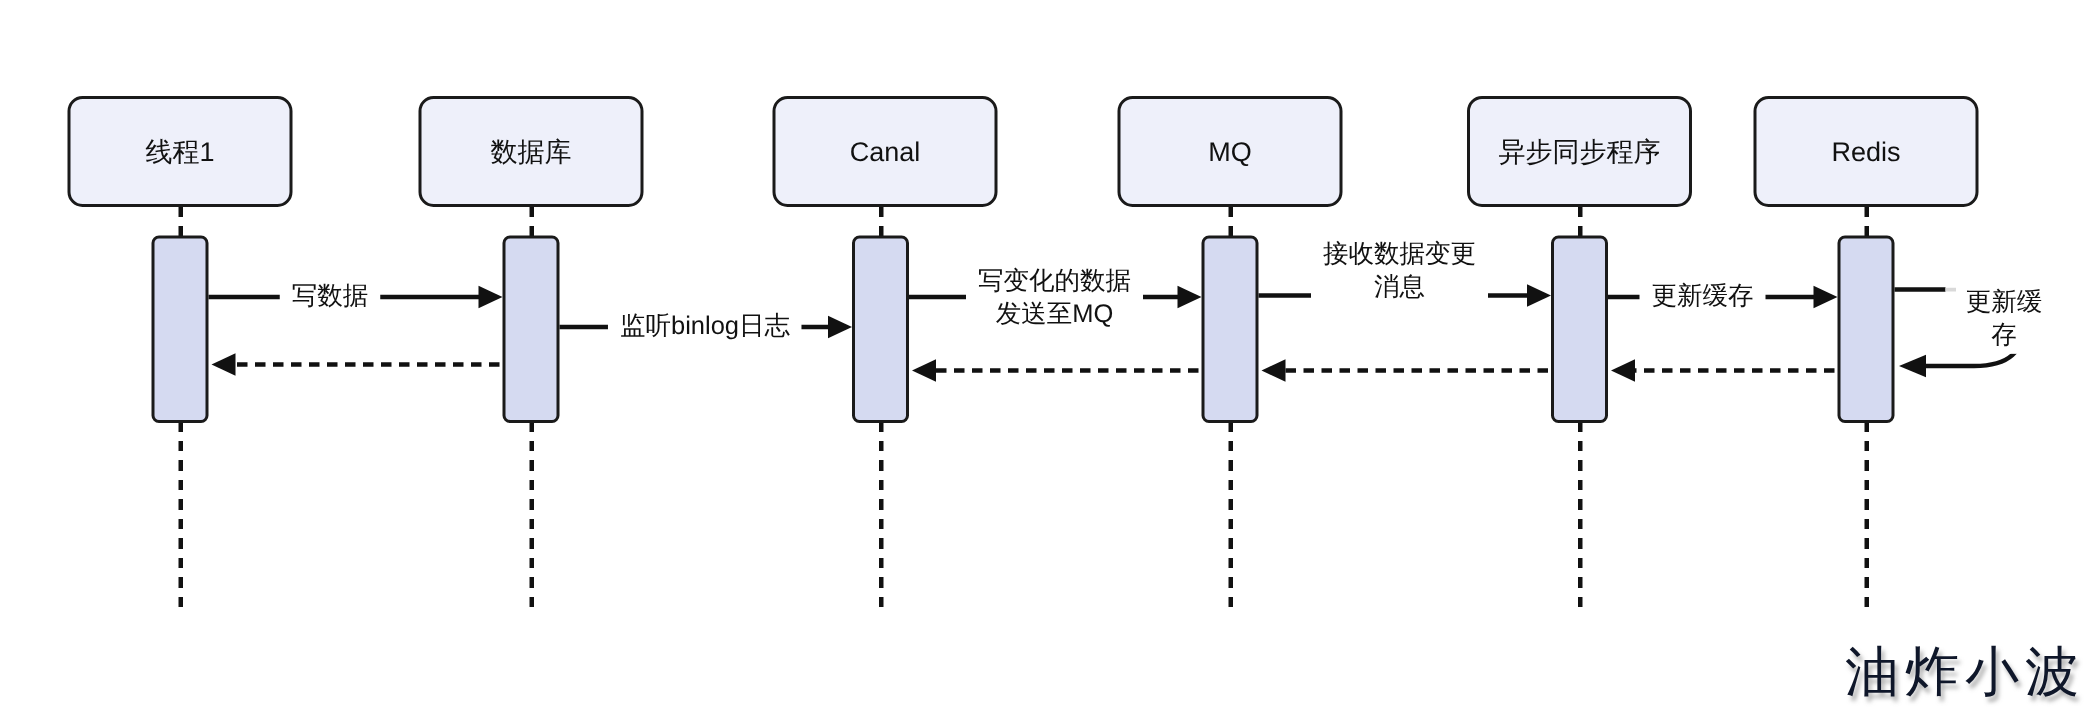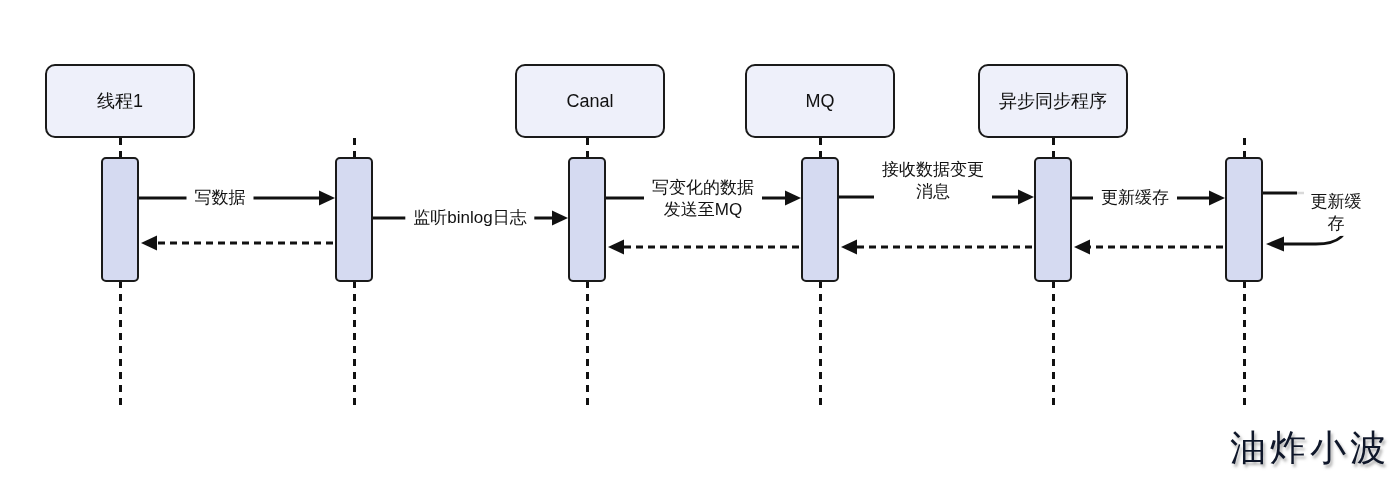--- a/index.html
+++ b/index.html
@@ -75,28 +75,34 @@
   <div class="activation" style="left:101px"></div>
   <div class="activation" style="left:335px"></div>
   <div class="activation" style="left:568px"></div>
   <div class="activation" style="left:801px"></div>
   <div class="activation" style="left:1034px"></div>
   <div class="activation" style="left:1225px"></div>
 
   <div class="actor" style="left:45px">
     <span>线程1</span>
   </div>
+  <div class="actor" style="left:279px">
+    <span>数据库</span>
+  </div>
   <div class="actor" style="left:515px">
     <span>Canal</span>
   </div>
   <div class="actor" style="left:745px">
     <span>MQ</span>
   </div>
   <div class="actor" style="left:978px">
     <span>异步同步程序</span>
+  </div>
+  <div class="actor" style="left:1169px">
+    <span>Redis</span>
   </div>
 
   <svg class="arrows" width="1400" height="479">
 
     <line x1="139" y1="198" x2="321" y2="198" stroke="#111" stroke-width="3"></line>
     <polygon points="335,198 319,190.5 319,205.5" fill="#111"></polygon>
 
     <line x1="333" y1="243" x2="157" y2="243" stroke="#111" stroke-width="3" stroke-dasharray="7 5"></line>
     <polygon points="141,243 157,235.5 157,250.5" fill="#111"></polygon>
 

